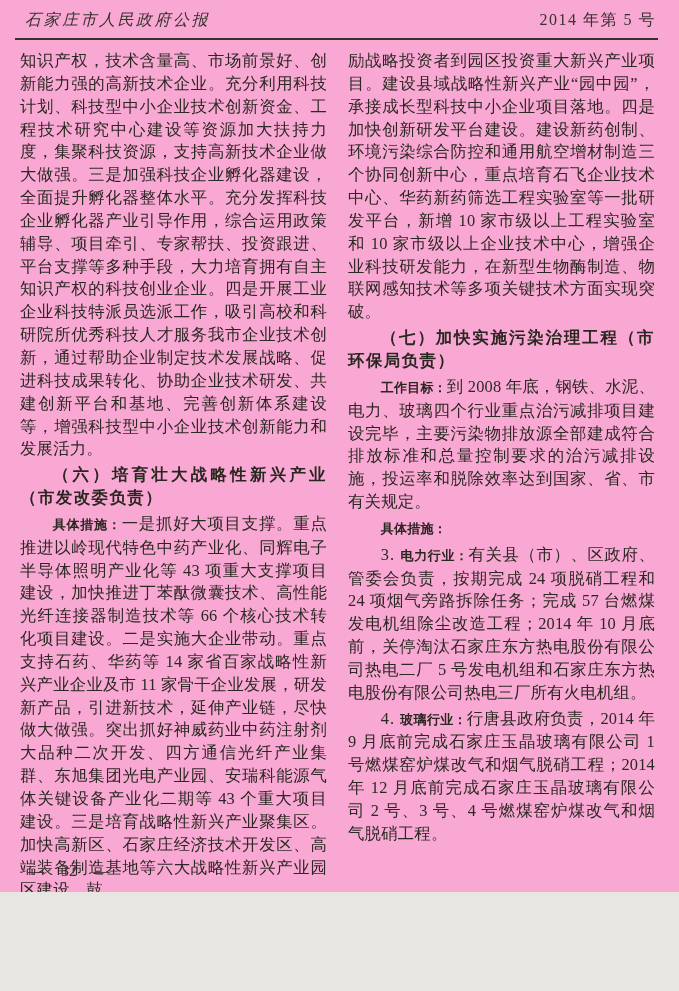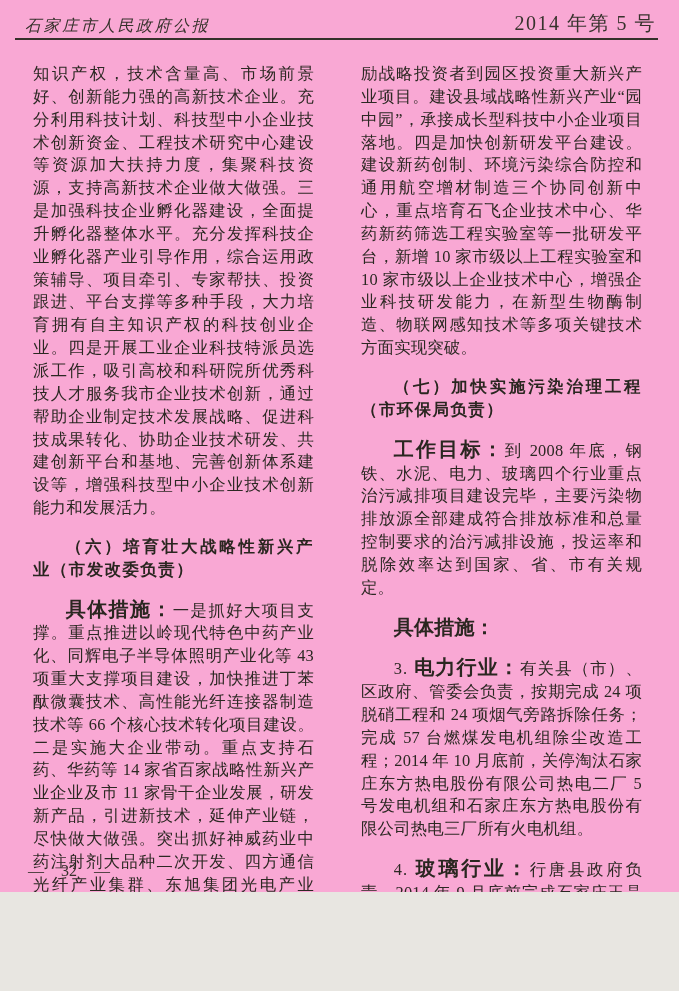--- a/index.html
+++ b/index.html
@@ -10,41 +10,41 @@
     box-sizing:border-box;overflow:hidden;
   }
   .page-header{
     position:absolute;top:10px;left:25px;right:23px;
     display:flex;justify-content:space-between;align-items:flex-end;
   }
   .gazette-title{
     font-style:italic;font-size:16px;letter-spacing:2.5px;color:#37322c;
   }
   .issue-number{
-    font-size:20px;letter-spacing:1.5px;color:#37322c;
+    font-size:16px;letter-spacing:1.5px;color:#37322c;
   }
   .header-rule{
     position:absolute;top:38px;left:15px;right:21px;height:0;
     border-top:2px solid #35302a;
   }
   .content{
     position:absolute;top:47px;left:17px;width:641px;height:916px;
     display:flex;column-gap:15px;overflow:hidden;
   }
   .col{width:313px;height:100%;overflow:hidden;}
   .para{
-    margin:16px;font-size:16.4px;line-height:22.85px;
+    margin:3px;font-size:16.4px;line-height:22.85px;
     text-align:justify;text-justify:inter-ideograph;
     letter-spacing:0.2px;
   }
   .indent{text-indent:2em;}
   .heading{font-weight:bold;letter-spacing:1.5px;color:#2a2620;}
   .lead{
     font-family:"Liberation Sans","DejaVu Sans",sans-serif;
-    font-weight:bold;font-size:20px;color:#2a2620;
+    font-weight:bold;font-size:13px;color:#2a2620;
   }
   .num{letter-spacing:1px;}
   .page-footer{
     position:absolute;left:28px;bottom:12px;
     display:flex;align-items:center;gap:17px;
     font-size:16px;color:#37322c;
   }
   .footer-dash{letter-spacing:0;}
 </style>
 </head>

